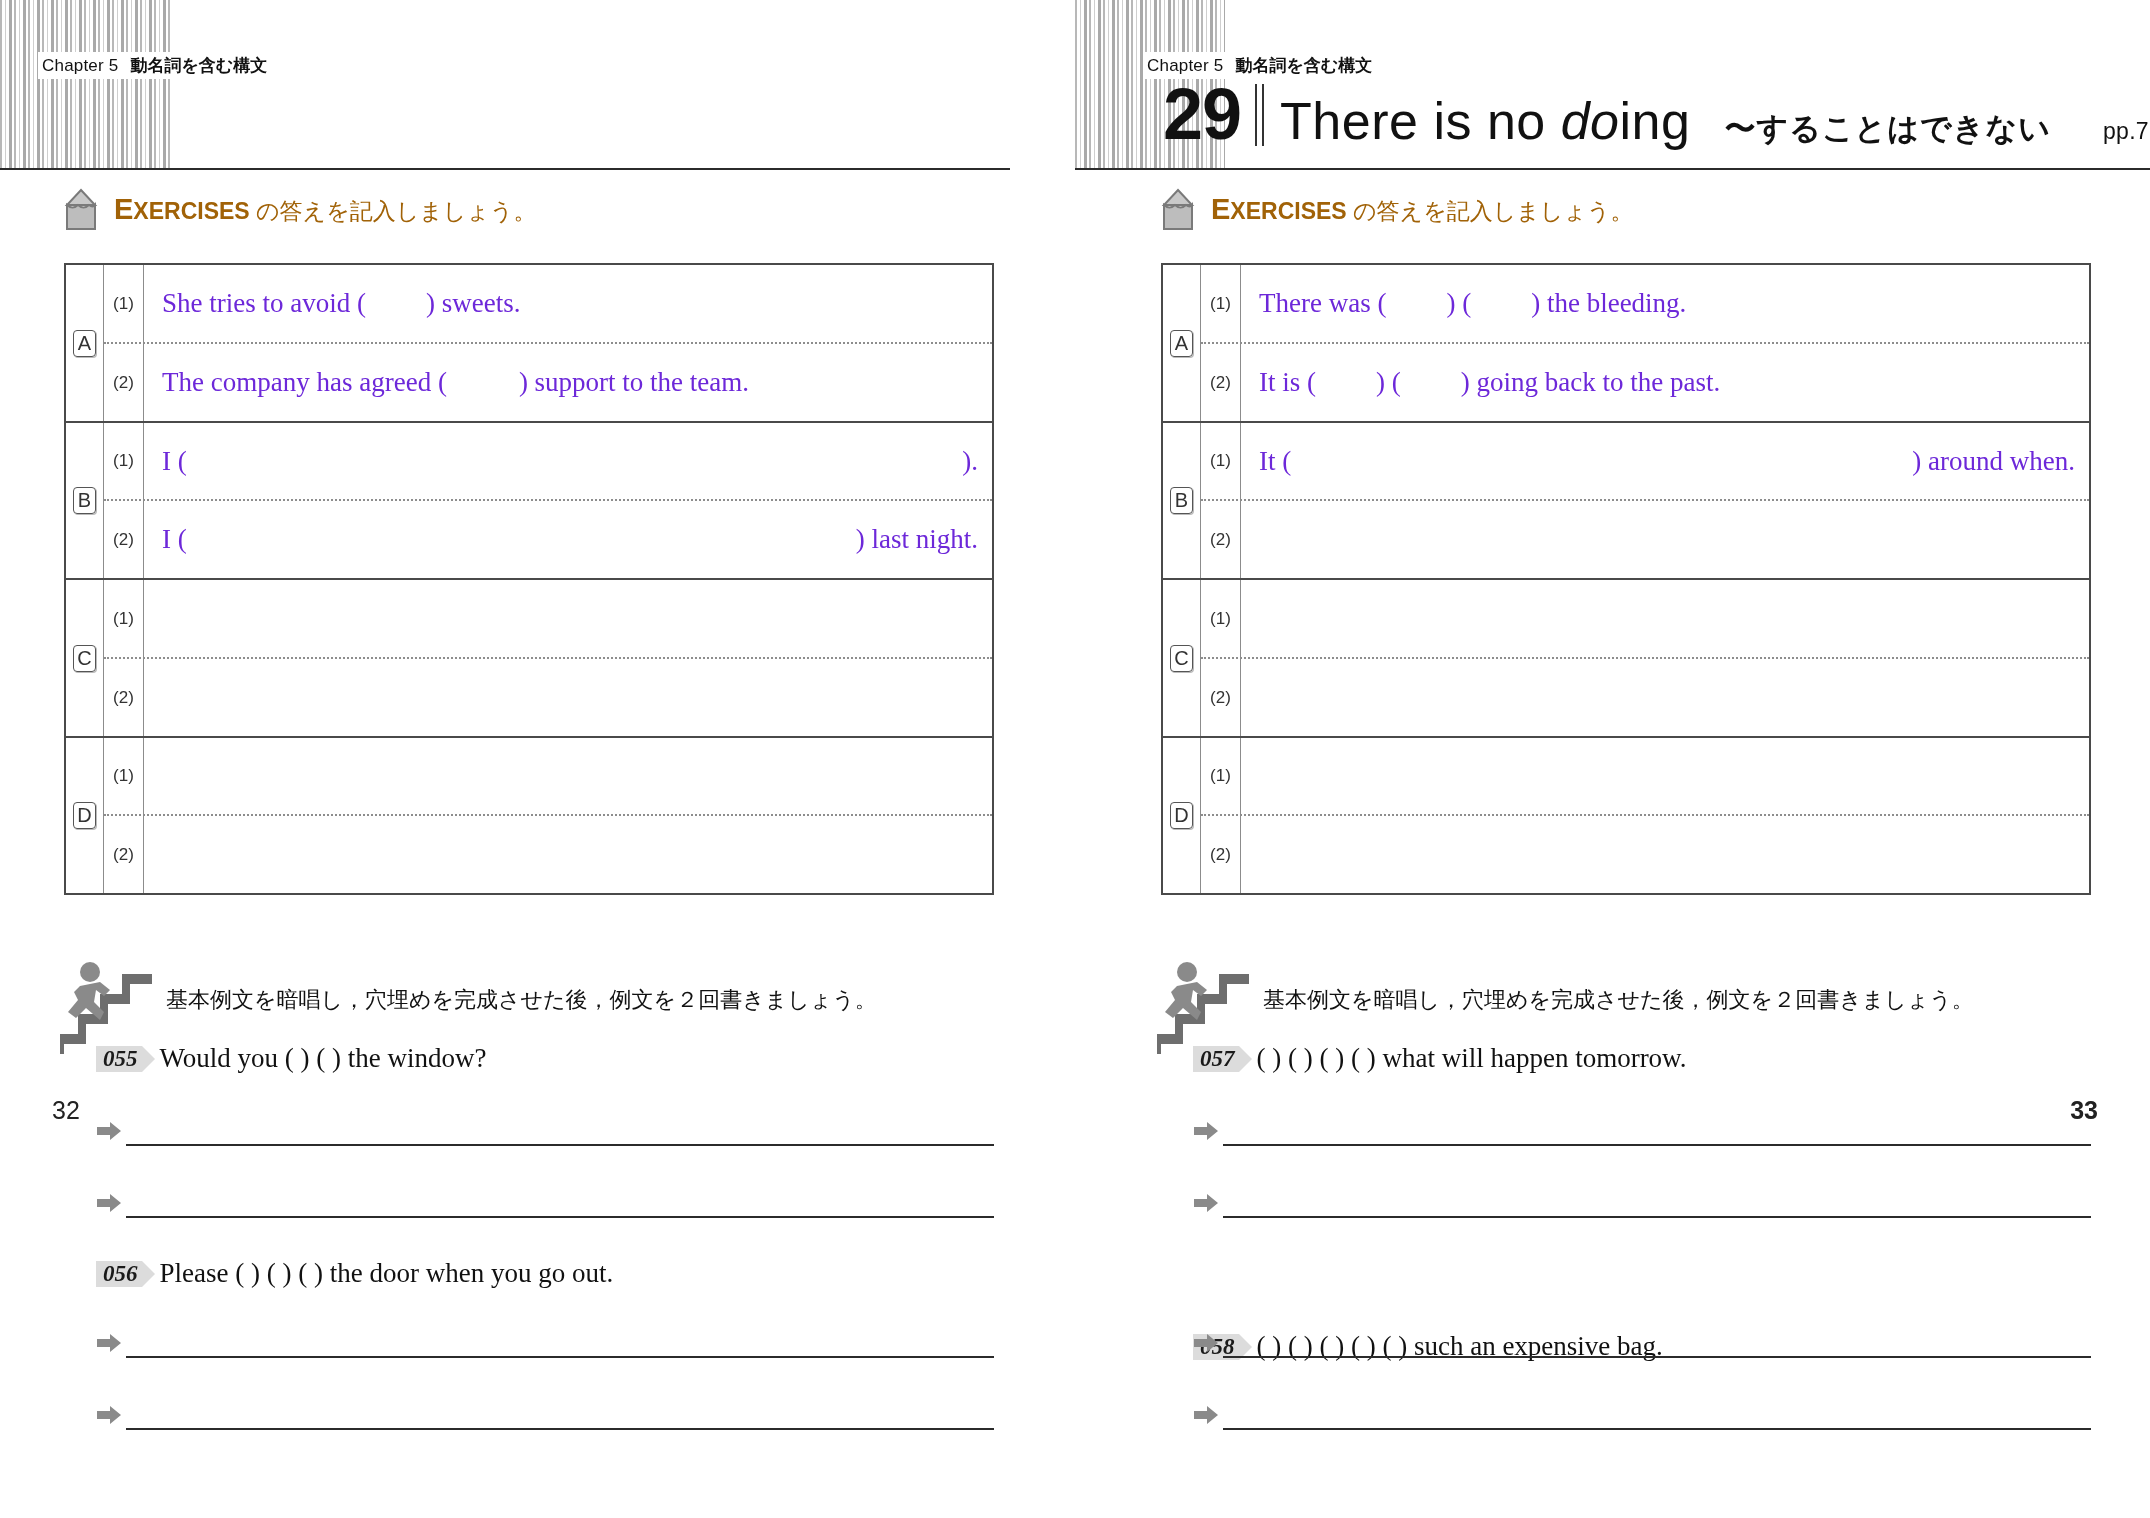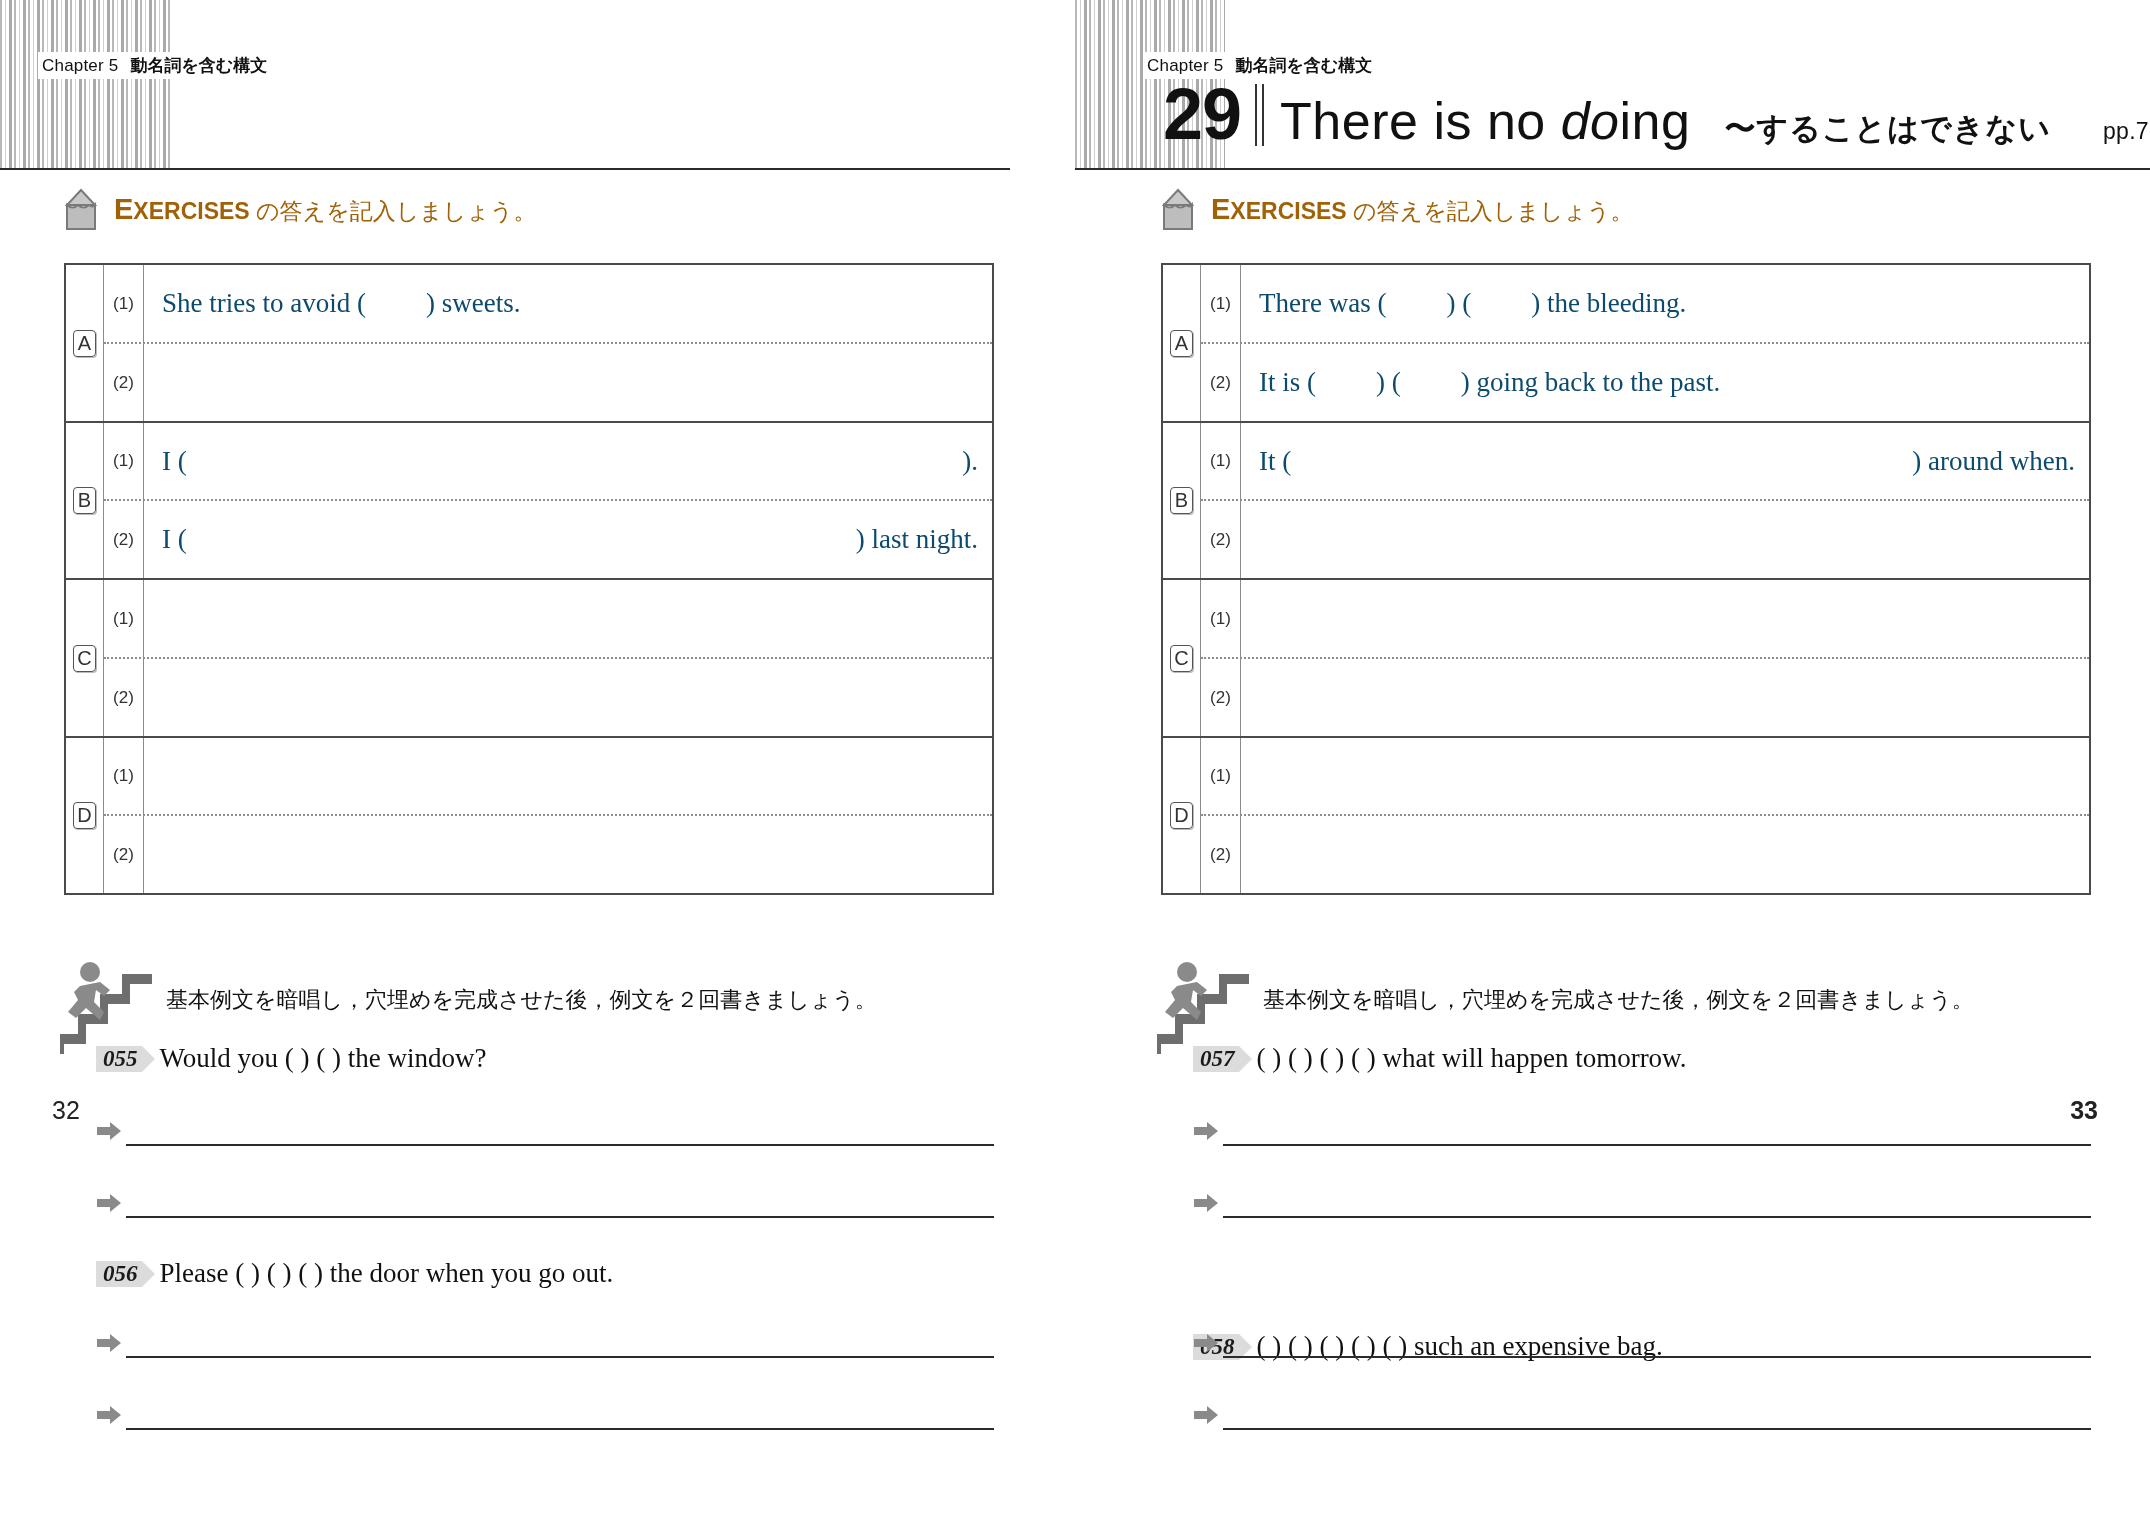--- a/index.html
+++ b/index.html
@@ -116,21 +116,21 @@
   .ex-row.dotted { border-bottom: 2px dotted #8d8d8d; }
   .ex-num-cell {
     width: 40px; flex: none; align-self: stretch;
     border-right: 1px solid #8c8c8c;
     display: flex; align-items: center; justify-content: center;
     font-family: "Liberation Sans", sans-serif; font-size: 17px; color: #333;
     box-sizing: border-box;
   }
   .ex-sentence {
     flex: 1; padding-left: 18px; padding-right: 14px;
-    font-family: "Liberation Serif", serif; font-size: 27px; color: #0c4a6e;
+    font-family: "Liberation Serif", serif; font-size: 27px; color: #6d28d9;
     display: flex; align-items: center; white-space: nowrap;
     box-sizing: border-box;
   }
   .ex-sentence.right-tail { justify-content: space-between; }
   .gap-sm { display: inline-block; width: 60px; }
   .gap-md { display: inline-block; width: 72px; }
 
   
   .runner-row { position: absolute; }
   .runner-icon { position: absolute; left: 0; top: 0; width: 96px; height: 112px; }
@@ -200,20 +200,25 @@
           <div class="ex-row dotted" style="height:79px;">
             <div class="ex-num-cell">(1)</div>
             <div class="ex-sentence">
                 <span>She tries to avoid (</span>
                 <span class="gap-sm"></span>
                 <span>) sweets.</span>
               </div>
           </div>
           <div class="ex-row" style="height:77px;">
             <div class="ex-num-cell">(2)</div>
+            <div class="ex-sentence">
+                <span>The company has agreed (</span>
+                <span class="gap-md"></span>
+                <span>) support to the team.</span>
+              </div>
           </div>
         </div>
       </div>
 
       <div class="ex-block" style="height:157px;">
         <div class="ex-letter-cell">
           <span class="letter-badge">B</span>
         </div>
         <div class="ex-rows">
           <div class="ex-row dotted" style="height:78px;">

